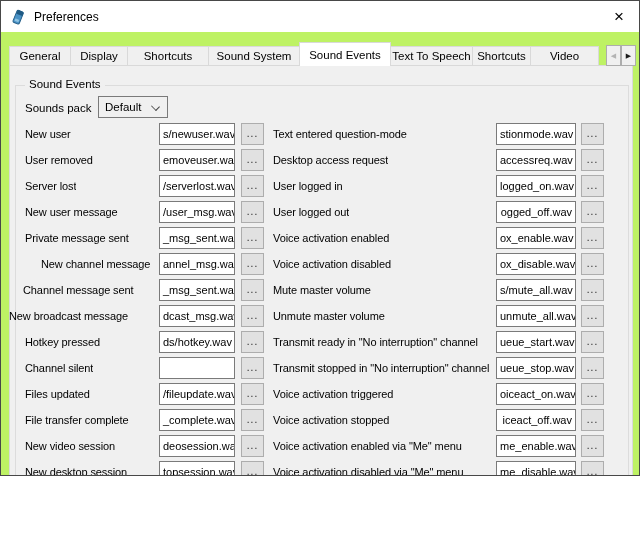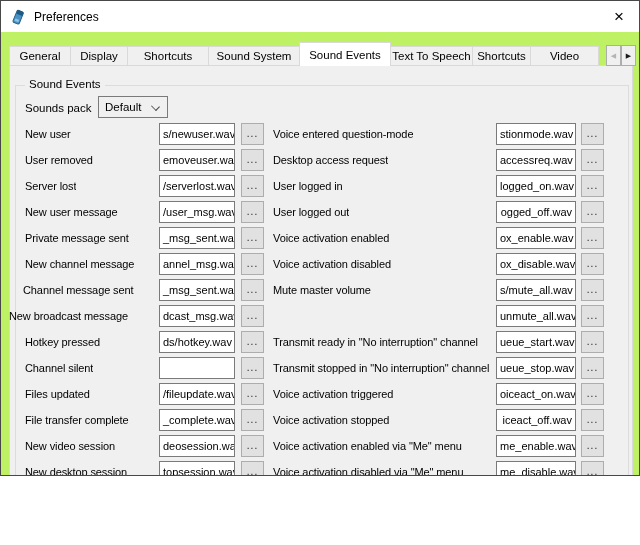--- a/index.html
+++ b/index.html
@@ -177,21 +177,21 @@
         <span class="ev-label" style="left: 24px; max-width: 130px;">New user message</span>
         <div class="ev-field" style="left: 158px; width: 76px;">/user_msg.wav</div>
         <button class="browse-btn" style="left: 240px;">...</button>
       </div>
       <div class="event-row" style="top: 226px;">
         <span class="ev-label" style="left: 24px; max-width: 130px;">Private message sent</span>
         <div class="ev-field" style="left: 158px; width: 76px;">_msg_sent.wav</div>
         <button class="browse-btn" style="left: 240px;">...</button>
       </div>
       <div class="event-row" style="top: 252px;">
-        <span class="ev-label" style="left: 24px; max-width: 130px;">New channel message</span>
+        <span class="ev-label" style="left: 40px; max-width: 130px;">New channel message</span>
         <div class="ev-field" style="left: 158px; width: 76px;">annel_msg.wav</div>
         <button class="browse-btn" style="left: 240px;">...</button>
       </div>
       <div class="event-row" style="top: 278px;">
         <span class="ev-label" style="left: 22px; max-width: 130px;">Channel message sent</span>
         <div class="ev-field" style="left: 158px; width: 76px;">_msg_sent.wav</div>
         <button class="browse-btn" style="left: 240px;">...</button>
       </div>
       <div class="event-row" style="top: 304px;">
         <span class="ev-label" style="left: 8px; max-width: 130px;">New broadcast message</span>
@@ -222,21 +222,21 @@
         <span class="ev-label" style="left: 24px; max-width: 130px;">New video session</span>
         <div class="ev-field" style="left: 158px; width: 76px;">deosession.wav</div>
         <button class="browse-btn" style="left: 240px;">...</button>
       </div>
       <div class="event-row" style="top: 460px;">
         <span class="ev-label" style="left: 24px; max-width: 130px;">New desktop session</span>
         <div class="ev-field" style="left: 158px; width: 76px;">topsession.wav</div>
         <button class="browse-btn" style="left: 240px;">...</button>
       </div>
       <div class="event-row" style="top: 122px;">
-        <span class="ev-label" style="left: 272px; max-width: 219px;">Voice entered question-mode</span>
+        <span class="ev-label" style="left: 272px; max-width: 219px;">Text entered question-mode</span>
         <div class="ev-field" style="left: 495px; width: 80px; text-align: right;">stionmode.wav</div>
         <button class="browse-btn" style="left: 580px;">...</button>
       </div>
       <div class="event-row" style="top: 148px;">
         <span class="ev-label" style="left: 272px; max-width: 219px;">Desktop access request</span>
         <div class="ev-field" style="left: 495px; width: 80px;">accessreq.wav</div>
         <button class="browse-btn" style="left: 580px;">...</button>
       </div>
       <div class="event-row" style="top: 174px;">
         <span class="ev-label" style="left: 272px; max-width: 219px;">User logged in</span>
@@ -257,20 +257,21 @@
         <span class="ev-label" style="left: 272px; max-width: 219px;">Voice activation disabled</span>
         <div class="ev-field" style="left: 495px; width: 80px;">ox_disable.wav</div>
         <button class="browse-btn" style="left: 580px;">...</button>
       </div>
       <div class="event-row" style="top: 278px;">
         <span class="ev-label" style="left: 272px; max-width: 219px;">Mute master volume</span>
         <div class="ev-field" style="left: 495px; width: 80px;">s/mute_all.wav</div>
         <button class="browse-btn" style="left: 580px;">...</button>
       </div>
       <div class="event-row" style="top: 304px;">
+        <span class="ev-label" style="left: 272px; max-width: 219px;">Unmute master volume</span>
         <div class="ev-field" style="left: 495px; width: 80px;">unmute_all.wav</div>
         <button class="browse-btn" style="left: 580px;">...</button>
       </div>
       <div class="event-row" style="top: 330px;">
         <span class="ev-label" style="left: 272px; max-width: 219px;">Transmit ready in "No interruption" channel</span>
         <div class="ev-field" style="left: 495px; width: 80px; text-align: right;">ueue_start.wav</div>
         <button class="browse-btn" style="left: 580px;">...</button>
       </div>
       <div class="event-row" style="top: 356px;">
         <span class="ev-label" style="left: 272px; max-width: 219px;">Transmit stopped in "No interruption" channel</span>

